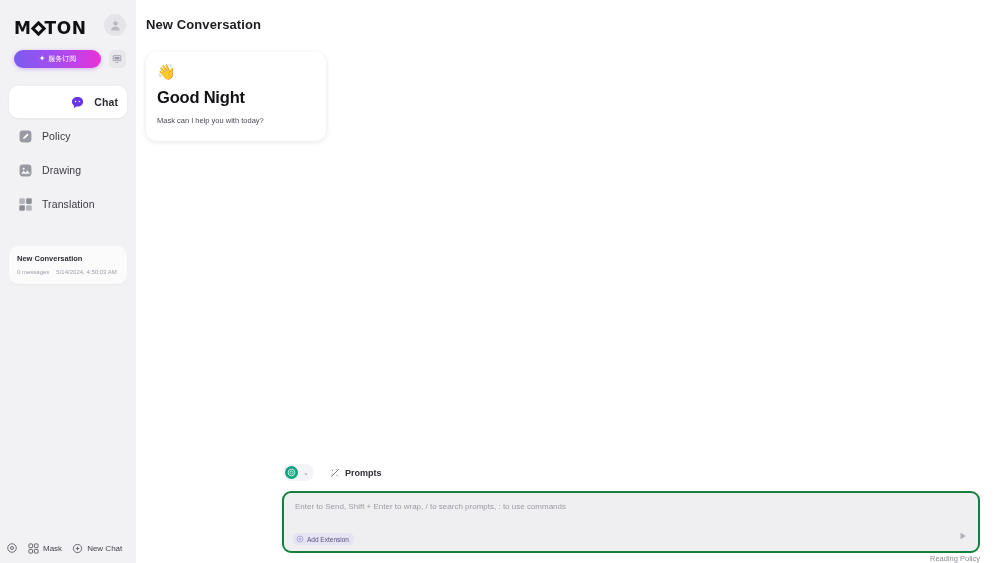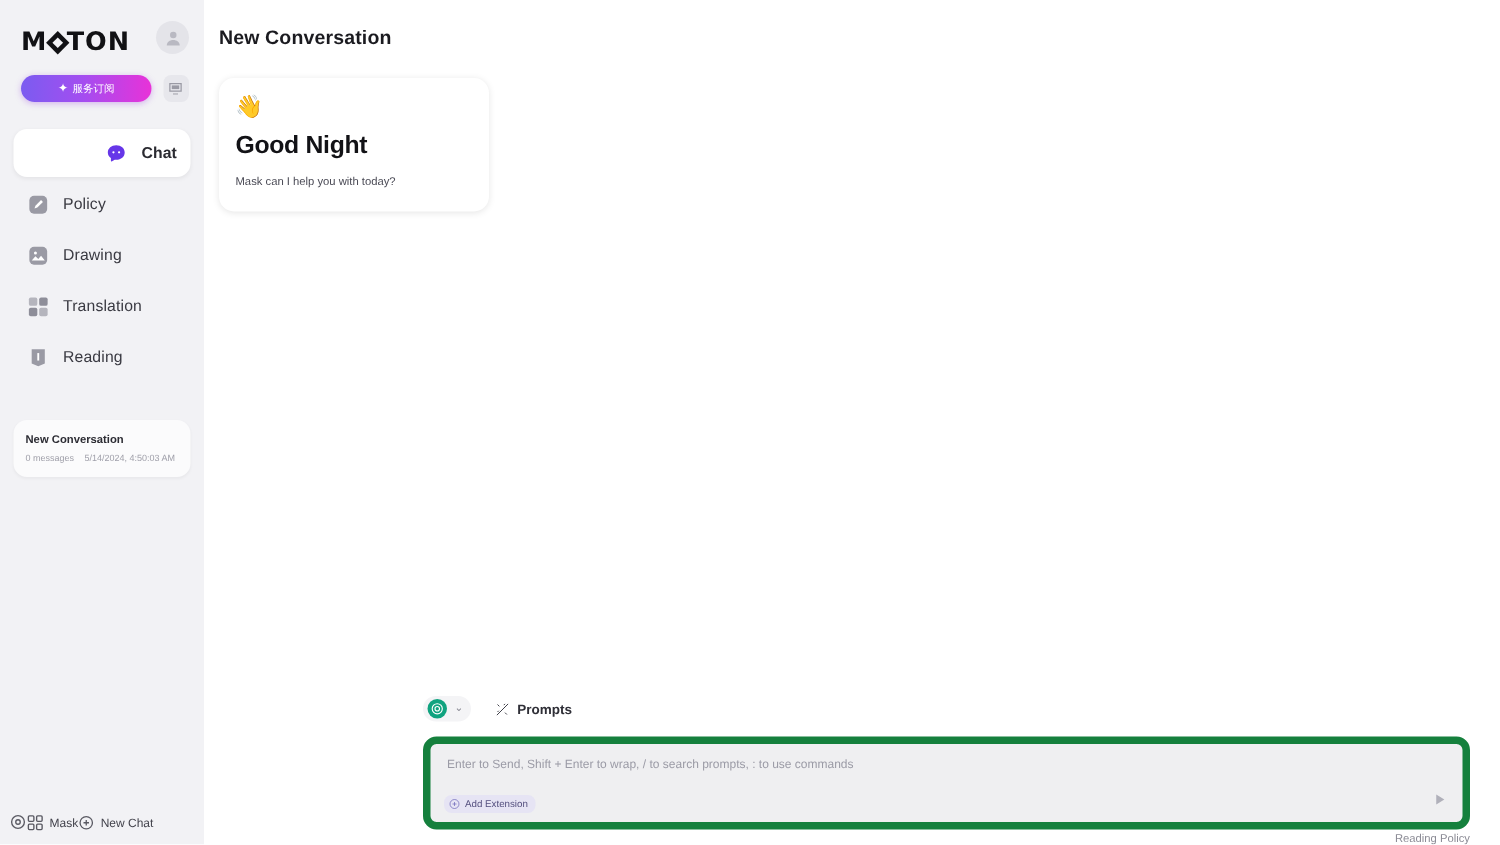--- a/index.html
+++ b/index.html
@@ -89,21 +89,21 @@
   .hist-card {
     background: #fbfbfc; border-radius: 9px; padding: 8px 8px 9px 8px;
     box-shadow: 0 1px 2px rgba(0,0,0,.04);
     cursor: pointer;
   }
   .hist-title { font-size: 7.5px; color: #2c2c33; font-weight: 600; margin-bottom: 6px; }
   .hist-meta { font-size: 6px; color: #a0a0aa; display: flex; gap: 7px; }
 
   .sb-bottom {
     position: absolute; bottom: 0; left: 0; width: 136px;
-    height: 30px; display: flex; align-items: center; 
+    height: 30px; display: flex; align-items: center; gap: 10px;
     padding: 0 5px;
   }
   .sb-bottom .ic { width: 13px; height: 13px; display:flex;align-items:center;justify-content:center;cursor:pointer;}
   .sb-bottom .ic svg { width: 12px; height: 12px; }
   .sb-btn { display: flex; align-items: center; gap: 4px; cursor: pointer; }
   .sb-btn span { font-size: 8px; color: #43434c; }
 
   
   .main { flex: 1; position: relative; background: #fff; height: 563px; }
   .main-header {
@@ -133,21 +133,21 @@
     padding: 2px 5px 2px 3px; cursor: pointer;
   }
   .model-dot { width: 13px; height: 13px; border-radius: 50%; background: #10a37f; display:flex;align-items:center;justify-content:center;}
   .model-dot svg { width: 9px; height: 9px; fill: #fff; }
   .chev { font-size: 7px; color: #8a8a94; line-height: 1; }
   .prompts-btn { display: flex; align-items: center; gap: 5px; cursor: pointer; }
   .prompts-btn svg { width: 10px; height: 10px; stroke: #41414a; fill:none; stroke-width:1.6;}
   .prompts-btn span { font-size: 9px; color: #2f2f37; font-weight: 600;}
 
   .input-box {
-    border: 5px solid #15803d;
+    border: 2px solid #15803d;
     background: #efeff1;
     border-radius: 9px;
     height: 62px;
     position: relative;
     padding: 9px 11px;
   }
   .placeholder { font-size: 8px; color: #9b9ba6; }
   .add-ext {
     position: absolute; left: 9px; bottom: 6px;
     display: flex; align-items: center; gap: 3px;
@@ -243,29 +243,20 @@
           <svg viewBox="0 0 24 24">
               <rect x="2" y="2" width="9" height="9" rx="2" fill="#b5b5bd"></rect>
               <rect x="13" y="2" width="9" height="9" rx="2" fill="#8e8e99"></rect>
               <rect x="2" y="13" width="9" height="9" rx="2" fill="#8e8e99"></rect>
               <rect x="13" y="13" width="9" height="9" rx="2" fill="#b5b5bd"></rect>
             </svg>
         </span>
         <span class="nav-label">Translation</span>
       </div>
 
-      <div class="nav-item">
-        <span class="nav-ico">
-          <svg viewBox="0 0 24 24">
-              <path d="M5 3h14v15l-7 3-7-3z" fill="#9a9aa4"></path>
-              <rect x="11" y="7" width="2" height="8" fill="#fff"></rect>
-            </svg>
-        </span>
-        <span class="nav-label">Reading</span>
-      </div>
     </nav>
 
     <div class="history">
       <div class="hist-card">
         <div class="hist-title">New Conversation</div>
         <div class="hist-meta">
           <span>0 messages</span>
           <span>5/14/2024, 4:50:03 AM</span>
         </div>
       </div>

